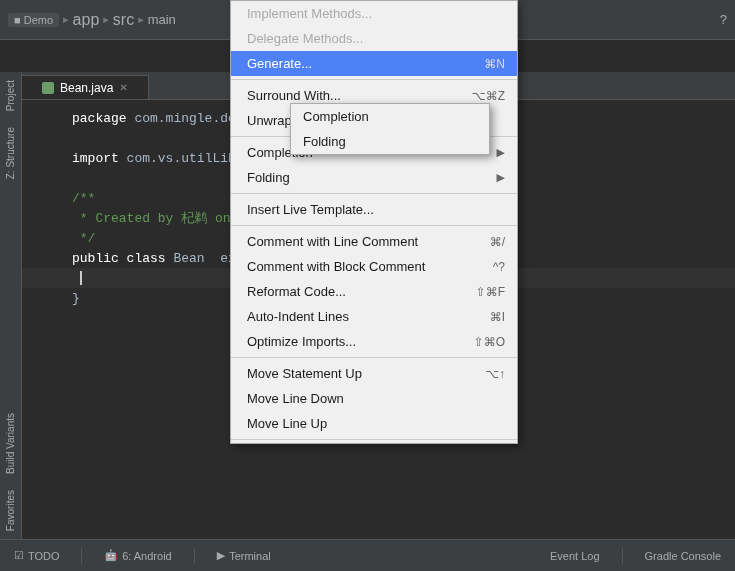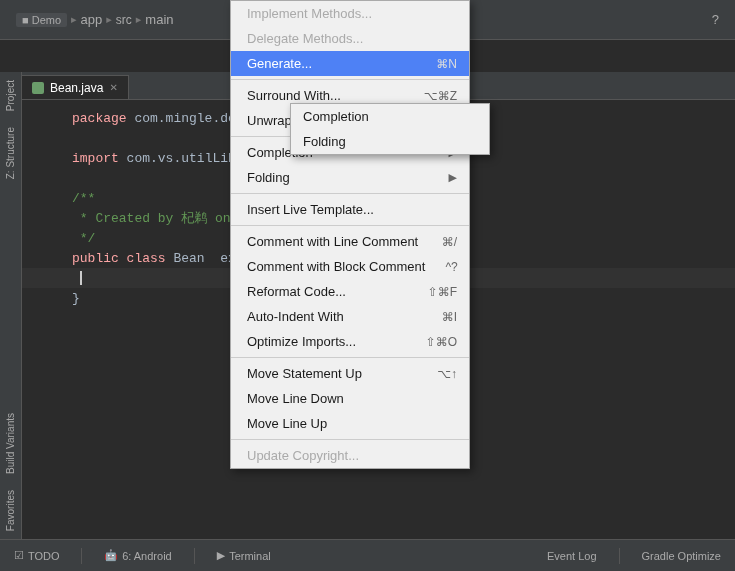--- a/index.html
+++ b/index.html
@@ -22,37 +22,37 @@
 
     
     .top-toolbar {
       position: absolute;
       top: 0; left: 0; right: 0;
       height: 40px;
       background: #3c3f41;
       border-bottom: 1px solid #555;
       display: flex;
       align-items: center;
-      padding: 0 16px;
+      padding: 0 8px;
       gap: 8px;
     }
 
     
     .tab-strip {
       position: absolute;
       top: 72px; left: 22px; right: 0;
       height: 28px;
       background: #3c3f41;
       border-bottom: 1px solid #555;
       display: flex;
       align-items: flex-end;
     }
     .editor-tab {
       height: 24px;
-      padding: 0 10px;
+      padding: 0 20px;
       display: flex;
       align-items: center;
       gap: 6px;
       background: #4e5254;
       border-right: 1px solid #555;
       border-top: 1px solid #555;
       color: #ccc;
       font-size: 12px;
       cursor: pointer;
     }
@@ -93,21 +93,21 @@
     }
     .line-num {
       width: 30px;
       color: #606366;
       font-size: 11px;
       text-align: right;
       margin-right: 12px;
       user-select: none;
     }
     .code-text { white-space: pre; }
-    .kw { color: #fca5a5; }
+    .kw { color: #ffffff; }
     .pkg { color: #a9b7c6; }
     .cm { color: #629755; }
     .cursor-line { background: #323232; }
     .cursor {
       display: inline-block;
       width: 2px; height: 14px;
       background: #ccc;
       vertical-align: middle;
       animation: blink 1s infinite;
     }
@@ -137,21 +137,21 @@
     }
     .status-sep {
       width: 1px; height: 16px;
       background: #555;
     }
 
     
     .context-menu {
       position: absolute;
       top: 0; left: 230px;
-      width: 240px;
+      width: 288px;
       background: #f0f0f0;
       border: 1px solid #aaa;
       box-shadow: 3px 3px 8px rgba(0,0,0,0.4);
       z-index: 1000;
       font-size: 13px;
     }
     .menu-item {
       display: flex;
       align-items: center;
       justify-content: space-between;
@@ -196,23 +196,23 @@
 </head>
 <body>
 
 <div class="ide-bg"></div>
 
 <div class="top-toolbar">
 
   <div style="display:flex;align-items:center;gap:4px;">
     <span style="color:#aaa;font-size:11px;background:#4a4d50;padding:1px 6px;border-radius:2px;">■ <span>Demo</span></span>
     <span style="color:#777;font-size:11px;">▸</span>
-    <span style="color:#aaa;font-size:13px;">app</span>
+    <span style="color:#aaa;font-size:16px;">app</span>
     <span style="color:#777;font-size:11px;">▸</span>
-    <span style="color:#aaa;font-size:12px;">src</span>
+    <span style="color:#aaa;font-size:16px;">src</span>
     <span style="color:#777;font-size:11px;">▸</span>
     <span style="color:#aaa;font-size:13px;">main</span>
   </div>
   <div style="flex:1"></div>
 
   <span style="color:#aaa;font-size:13px;">?</span>
 </div>
 
 <div style="position:absolute;top:72px;left:0;width:22px;bottom:32px;background:#3c3f41;border-right:1px solid #555;display:flex;flex-direction:column;align-items:center;overflow:hidden;">
 
@@ -329,21 +329,21 @@
     <span class="menu-item-label">Comment with Block Comment</span>
     <span class="menu-item-shortcut">^?</span>
   </div>
 
   <div class="menu-item">
     <span class="menu-item-label">Reformat Code...</span>
     <span class="menu-item-shortcut">⇧⌘F</span>
   </div>
 
   <div class="menu-item">
-    <span class="menu-item-label">Auto-Indent With</span>
+    <span class="menu-item-label">Auto-Indent Lines</span>
     <span class="menu-item-shortcut">⌘I</span>
   </div>
 
   <div class="menu-item">
     <span class="menu-item-label">Optimize Imports...</span>
     <span class="menu-item-shortcut">⇧⌘O</span>
   </div>
 
   <div class="menu-separator"></div>
 
@@ -357,24 +357,20 @@
     <span class="menu-item-label">Move Line Down</span>
     <span class="menu-item-shortcut"></span>
   </div>
 
   <div class="menu-item">
     <span class="menu-item-label">Move Line Up</span>
     <span class="menu-item-shortcut"></span>
   </div>
   <div class="menu-separator"></div>
 
-  <div class="menu-item disabled">
-    <span class="menu-item-label">Update Copyright...</span>
-    <span class="menu-item-shortcut"></span>
-  </div>
 </div>
 
 <div class="submenu-popup">
   <div class="submenu-item">
     <span>Completion</span>
   </div>
   <div class="submenu-item">
     <span>Folding</span>
   </div>
 </div>
@@ -393,15 +389,15 @@
   <div class="status-item">
     <span>▶</span>
     <span>Terminal</span>
   </div>
   <div style="flex:1"></div>
   <div class="status-item">
     <span>Event Log</span>
   </div>
   <div class="status-sep"></div>
   <div class="status-item">
-    <span>Gradle Optimize</span>
+    <span>Gradle Console</span>
   </div>
 </div>
 
 </body></html>

